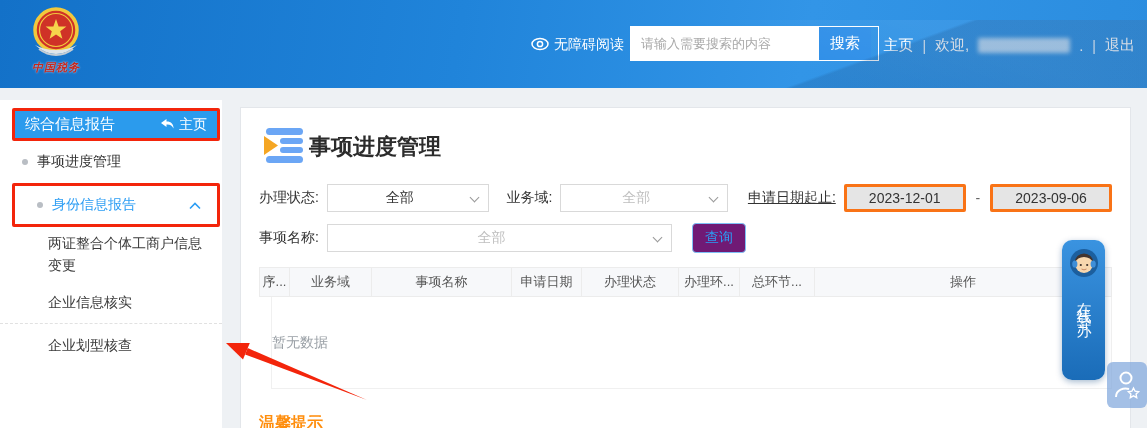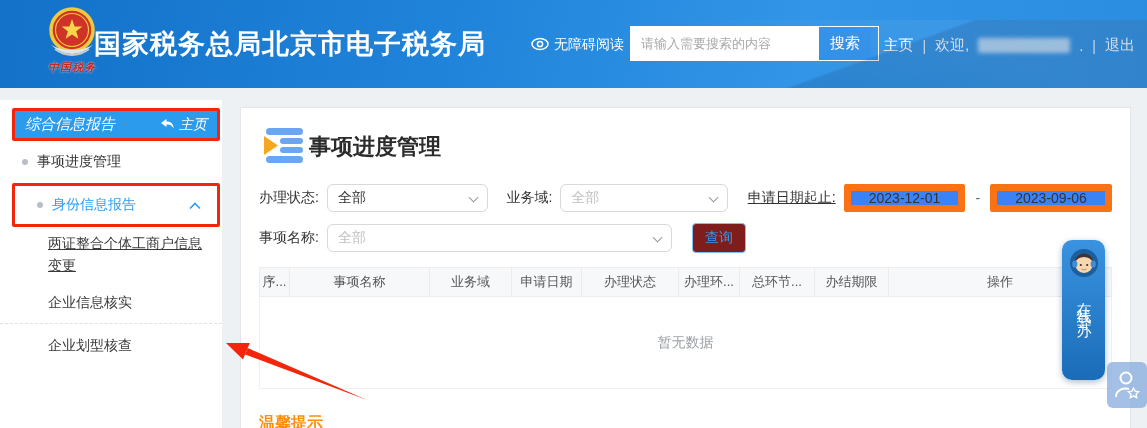--- a/index.html
+++ b/index.html
@@ -15,21 +15,21 @@
     background:linear-gradient(100deg,#1371c8 0%,#2084da 40%,#3295e7 70%,#2b8ddf 100%);
     overflow:hidden;
   }
   .header::after { 
     content:""; position:absolute; right:0; top:20px; width:620px; height:68px;
     background:
       linear-gradient(160deg, rgba(255,255,255,0) 55%, rgba(20,60,110,0.18) 56%),
       linear-gradient(200deg, rgba(255,255,255,0.06) 30%, rgba(255,255,255,0) 60%);
     pointer-events:none;
   }
-  .logo-wrap { position:absolute; left:24px; top:5px; width:64px; text-align:center;margin-left:16px; }
+  .logo-wrap { position:absolute; left:24px; top:5px; width:64px; text-align:center; }
   .logo-caption { font-size:11px; font-weight:bold; color:#c6271d; font-style:italic;
     text-shadow:0 0 2px rgba(255,255,255,0.8); margin-top:-3px; letter-spacing:1px; }
   .site-title { position:absolute; left:94px; top:26px; font-size:27px; font-weight:bold;
     color:#fff; letter-spacing:1px; }
   .a11y { position:absolute; left:531px; top:36px; display:flex; align-items:center;
     gap:5px; color:#fff; font-size:14px; }
   .searchbox { position:absolute; left:630px; top:26px; width:249px; height:35px;
     border:1px solid #fff; display:flex; align-items:stretch; padding-right:7px; }
   .searchbox input { flex:1; border:none; outline:none; background:#fff;
     padding:0 10px; font-size:13px; color:#333; min-width:0; }
@@ -40,66 +40,66 @@
     gap:9px; color:#fff; font-size:15px; white-space:nowrap; }
   .topnav .sep { opacity:.9; font-size:14px; }
   .topnav a { color:#fff; text-decoration:none; cursor:pointer; }
   .redacted { display:inline-block; width:92px; height:15px; border-radius:2px;
     background:rgba(255,255,255,0.65); filter:blur(2px); }
   
   .sidebar { position:absolute; left:0; top:100px; width:222px; height:328px; background:#fff; }
   .redbox { border:3px solid #f3250b; border-radius:2px; margin:0 2px 0 12px; background:#fff; }
   .redbox.first { margin-top:8px; }
   .side-head { height:27px; background:#2b9bed; color:#fff; display:flex; align-items:center;
-    padding:0 10px; font-size:15px;font-style:italic; }
+    padding:0 10px; font-size:15px; }
   .side-head .grow { flex:1; }
   .side-head .home-link { display:flex; align-items:center; gap:4px; font-size:14px; cursor:pointer; }
   .menu-item { display:flex; align-items:center; height:42px; padding-left:22px;
     font-size:14px; color:#333; cursor:pointer; position:relative; }
   .menu-item .bullet { width:6px; height:6px; border-radius:50%; background:#b9bec4;
     margin-right:9px; flex:0 0 auto; }
   .menu-item.top-blue { color:#2b9df4; height:38px; }
   .menu-item .chev { margin-left:auto; margin-right:16px; }
   .sub-item { display:flex; align-items:center; min-height:42px; padding:0 14px 0 48px;
     font-size:14px; color:#3a3a3a; cursor:pointer; line-height:22px; }
-  .sub-item.wrap { padding-top:5px; padding-bottom:5px; min-height:54px;text-decoration:underline; }
+  .sub-item.wrap { padding-top:5px; padding-bottom:5px; min-height:54px; }
   .dash-top { border-top:1px dashed #e1e1e1; }
   .sub-item.active { background:#e9f5fe; color:#2b9df4; min-height:34px; height:34px; }
   
   .panel { position:absolute; left:240px; top:107px; width:891px; height:340px;
     background:#fff; border:1px solid #e3e6ea; }
   .title-row { display:flex; align-items:center; margin:16px 0 0 18px; }
   .page-title { font-size:22px; color:#2b2b2b; margin-left:2px; }
   .filters { margin:14px 18px 0; font-size:14px; }
   .frow { display:flex; align-items:center; }
   .frow + .frow { margin-top:11px; }
   .flabel { color:#333; margin-right:8px; white-space:nowrap; }
-  .sel { position:relative; height:28px; border:1px solid #d9d9d9; border-radius:6px;
+  .sel { position:relative; height:28px; border:1px solid #d9d9d9; border-radius:0;
     background:#fff; display:flex; align-items:center; padding:0 26px 0 10px;
-    cursor:pointer; color:#333; }
+    cursor:pointer; color:#333;justify-content:center; }
   .sel .chevron { position:absolute; right:10px; top:9px; width:7px; height:7px;
     border-left:1.5px solid #999; border-bottom:1.5px solid #999; transform:rotate(-45deg); }
   .sel.gray { color:#bfbfbf; }
   .w164 { width:164px; } .w170 { width:170px; } .w345 { width:345px; }
-  .datebox { width:124px; height:28px; border:7px solid #f97316; border-radius:2px;
+  .datebox { width:124px; height:28px; border:3px solid #f97316; border-radius:2px;
     display:flex; align-items:center; justify-content:center; font-size:14px; color:#333;
-    background:#3b82f6; cursor:pointer; }
+    background:#e5e5e5; cursor:pointer; }
   .date-sep { margin:0 10px; color:#666; }
   .ml18 { margin-left:18px; } .ml20 { margin-left:20px;text-decoration:underline; }
   .query-btn { margin-left:20px; width:54px; height:30px; border:1px solid #7fc0f7;
-    border-radius:4px; background:#7f1d1d; color:#2b9df4; font-size:14px; cursor:pointer; }
+    border-radius:4px; background:#701a75; color:#2b9df4; font-size:14px; cursor:pointer; }
   .table { margin:14px 18px 0; }
   .thead { display:flex; height:30px; background:#f7f8fa; border:1px solid #ececec; }
   .th { display:flex; align-items:center; justify-content:center; font-size:13px; color:#555;
     border-right:1px solid #ececec; white-space:nowrap; overflow:hidden; padding:0 2px; }
   .th:last-child { border-right:none; }
   .tc0{width:30px;} .tc1{width:82px;} .tc2{width:140px;} .tc3{width:70px;} .tc4{width:97px;}
   .tc5{width:61px;} .tc6{width:75px;} .tc7{width:74px;} .tc8{flex:1;text-align:center;}
   .tbody { height:92px; border:1px solid #f0f0f0; border-top:none; display:flex;
-    align-items:center; justify-content:center; }
+    align-items:center; justify-content:flex-start;margin-left:12px; }
   .empty-text { color:#9aa0a6; font-size:14px; }
   .tips { margin:24px 0 0 18px; color:#ff8e0d; font-weight:bold; font-size:16px; }
   
   .guide { position:absolute; left:1062px; top:240px; width:43px; height:140px;
     background:linear-gradient(180deg,#3a93e0,#1a6cb8); border-radius:10px;
     box-shadow:0 2px 6px rgba(0,60,120,.35); display:flex; flex-direction:column;
     align-items:center; padding-top:8px; cursor:pointer; z-index:5; }
   .guide-text { margin-top:8px; writing-mode:vertical-lr; color:#fff; font-size:15px;
     letter-spacing:7px; }
   .corner-icon { position:absolute; left:1107px; top:362px; width:40px; height:46px;
@@ -118,21 +118,20 @@
       <svg width="54" height="54" viewBox="0 0 54 54">
         <circle cx="27" cy="25" r="21" fill="#cf3227" stroke="#f2c83c" stroke-width="3.5"></circle>
         <circle cx="27" cy="25" r="16.5" fill="none" stroke="#f2c83c" stroke-width="1.2"></circle>
         <path d="M27 14 l2.6 7.4 7.8 .2 -6.2 4.7 2.2 7.5 -6.4-4.4 -6.4 4.4 2.2-7.5 -6.2-4.7 7.8-.2 z" fill="#f6d44c"></path>
         <path d="M6 40 q10 9 21 9 q11 0 21-9 q-9 5-21 5 q-12 0-21-5z" fill="#dfe5ea"></path>
         <path d="M10 44 q8 6 17 6 q9 0 17-6" fill="none" stroke="#c3ccd4" stroke-width="2"></path>
       </svg>
     </span>
     <div class="logo-caption">中国税务</div>
   </div>
-  <div class="site-title">国家税务总局北京市电子税务局</div>
 
   <div class="a11y">
     <span>
       <svg width="18" height="14" viewBox="0 0 18 14">
         <ellipse cx="9" cy="7" rx="8" ry="5.6" fill="none" stroke="#fff" stroke-width="1.5"></ellipse>
         <circle cx="9" cy="7" r="2.6" fill="none" stroke="#fff" stroke-width="1.5"></circle>
       </svg>
     </span>
     <span>无障碍阅读</span>
   </div>
@@ -238,27 +237,26 @@
         <span>全部</span>
         <span class="chevron"></span>
       </div>
       <button class="query-btn">查询</button>
     </div>
   </div>
 
   <div class="table">
     <div class="thead">
       <div class="th tc0">序...</div>
+      <div class="th tc1">业务域</div>
       <div class="th tc2">事项名称</div>
-      <div class="th tc1">业务域</div>
       <div class="th tc3">申请日期</div>
       <div class="th tc4">办理状态</div>
       <div class="th tc5">办理环...</div>
       <div class="th tc6">总环节...</div>
-      <div class="th tc7">办结期限</div>
       <div class="th tc8">操作</div>
     </div>
     <div class="tbody">
       <span class="empty-text">暂无数据</span>
     </div>
   </div>
 
   <div class="tips">温馨提示</div>
 </div>
 

